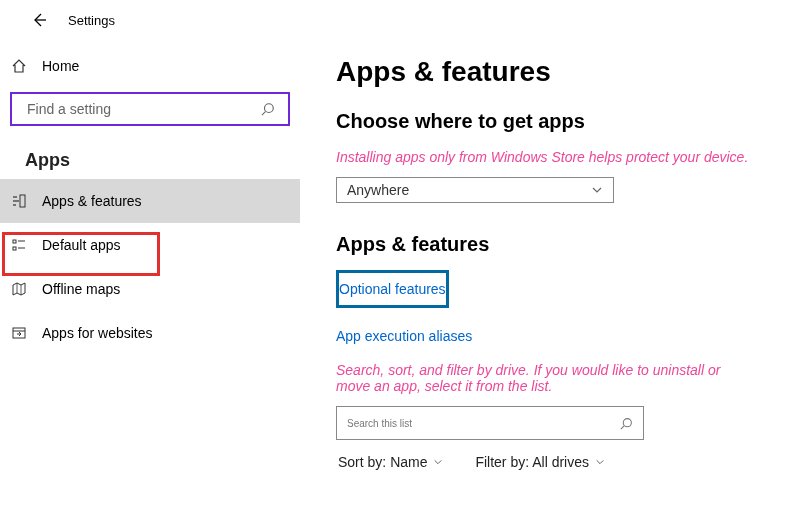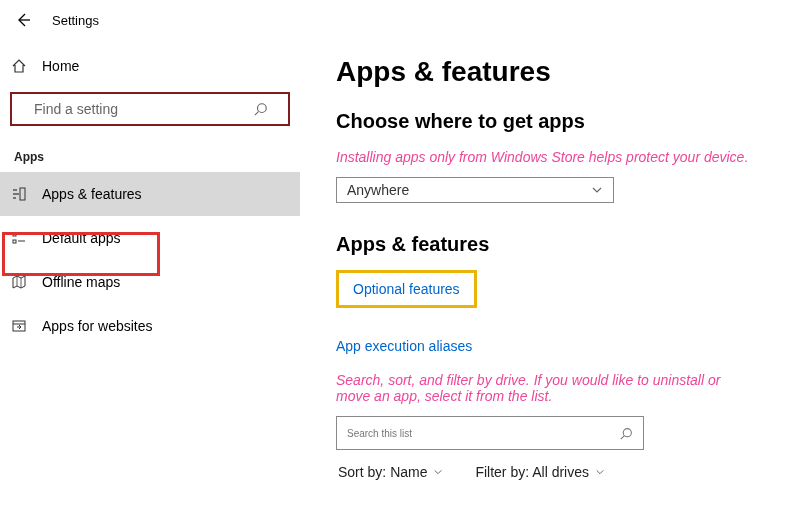--- a/index.html
+++ b/index.html
@@ -11,20 +11,21 @@
     width: 800px;
     height: 507px;
     overflow: hidden;
     background: #fff;
   }
   .header {
     display: flex;
     align-items: center;
     height: 40px;
     padding: 0 8px;
+    margin-left: 16px;
   }
   .header .back {
     width: 30px; height: 30px;
     display: flex; align-items: center; justify-content: center;
     cursor: pointer;
   }
   .header .title {
     margin-left: 14px;
     font-size: 13px;
   }
@@ -39,45 +40,45 @@
   .home-row {
     display: flex;
     align-items: center;
     padding: 10px 12px 10px 10px;
     gap: 14px;
     cursor: pointer;
   }
   .home-row .icon { width: 18px; display:flex; justify-content:center; }
   .search-wrap {
     margin: 8px 10px 14px 10px;
-    border: 2px solid #7f1d1d;
+    border: 2px solid #6d28d9;
     height: 34px;
     display: flex;
     align-items: center;
-    padding: 0 20px;
+    padding: 0 13px;
     position: relative;
     background:#fff;
   }
   .search-wrap input {
     border: none;
     outline: none;
     flex: 1;
     font-size: 14px;
     color: #666;
     background: transparent;
   }
   .search-wrap input::placeholder { color: #666; }
   .search-wrap .mag {
     color: #666;
     transform: scaleX(-1);
   }
   .section-label {
     font-weight: 600;
-    font-size: 12px;
-    padding: 10px 0 8px 14px;
+    font-size: 18px;
+    padding: 10px 0 8px 25px;
     color: #222;
   }
   .nav-item {
     display: flex;
     align-items: center;
     gap: 14px;
     padding: 14px 12px 14px 10px;
     cursor: pointer;
     position: relative;
   }
@@ -129,23 +130,23 @@
   }
   .select .chev { font-size: 11px; color:#666;}
   .link {
     color: #0066cc;
     cursor: pointer;
     font-size: 14px;
   }
   .link-row { margin: 6px 0 18px 0; }
   .red-box-2 {
     display: inline-block;
-    border: 3px solid #eab308;
-    padding: 8px 14px;
-    margin-bottom: 24px;
+    border: 3px solid #0369a1;
+    padding: 8px 0;
+    margin-bottom: 14px;
   }
   .red-box-2 .link { margin:0; }
   .list-search {
     border: 1px solid #888;
     height: 34px;
     width: 308px;
     display: flex;
     align-items: center;
     padding: 0 10px;
     color:#777;

